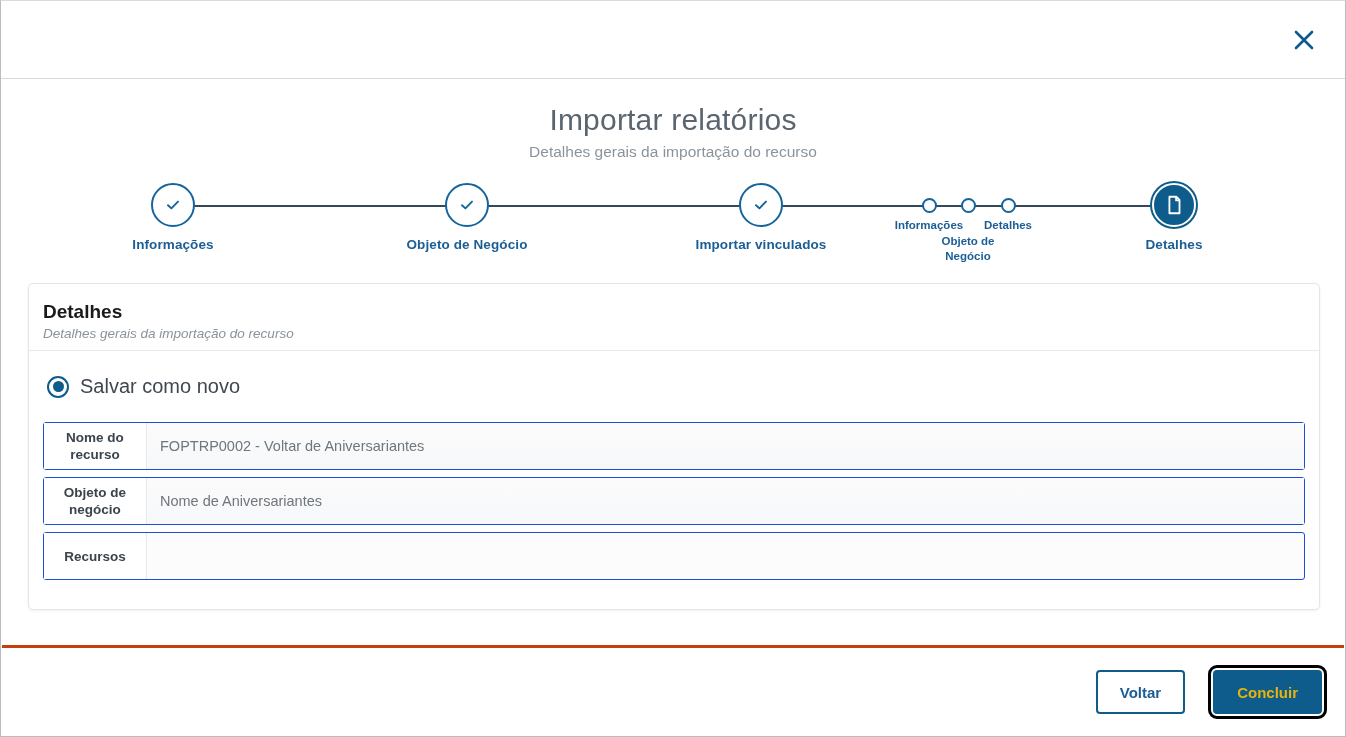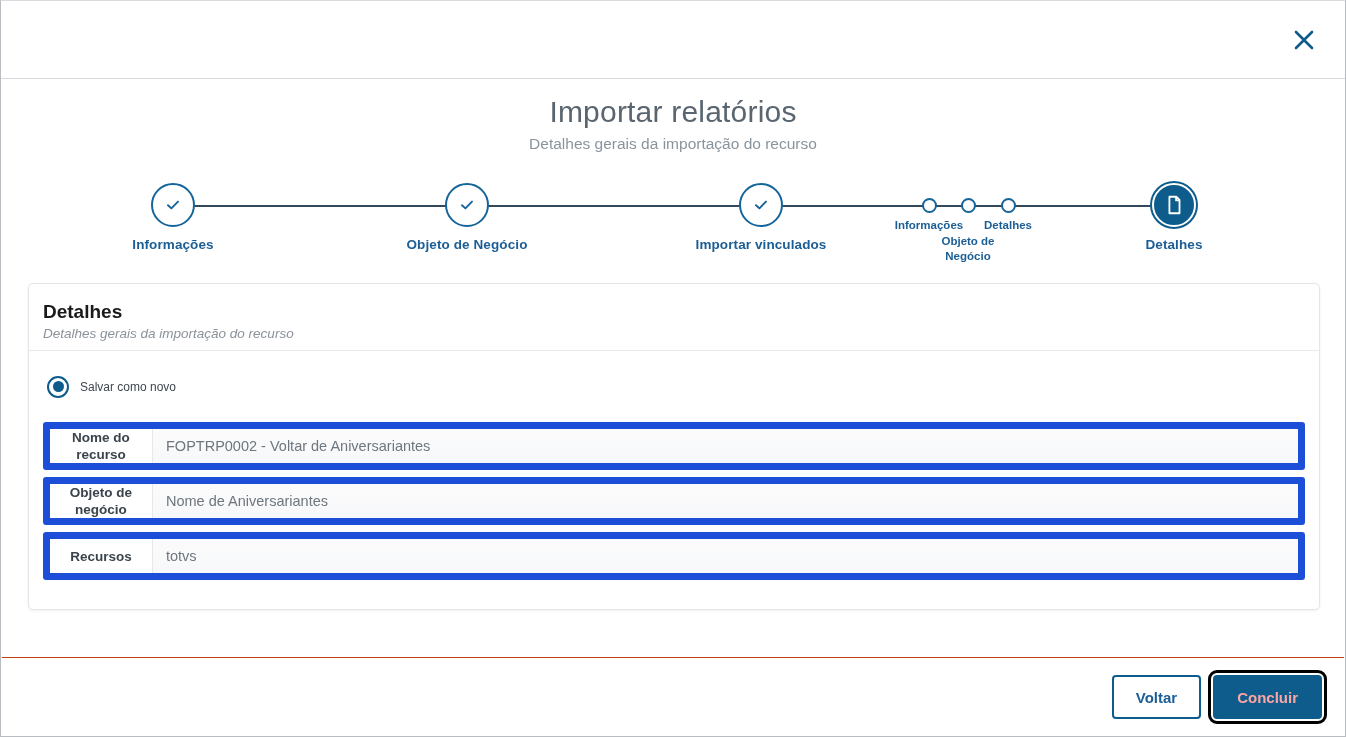--- a/index.html
+++ b/index.html
@@ -34,21 +34,21 @@
     position: absolute; right: 22px; top: 20px;
     width: 38px; height: 38px;
     display: flex; align-items: center; justify-content: center;
     cursor: pointer;
     background: transparent; border: none; padding: 0;
   }
   .close-btn svg { display: block; }
 
   
   .heading {
-    position: absolute; top: 92px; left: 0; right: 0;
+    position: absolute; top: 100px; left: 0; right: 0;
     text-align: center;
   }
   .heading h1 {
     margin: 0;
     font-size: 30px;
     font-weight: 400;
     color: #5a6570;
     letter-spacing: .2px;
     line-height: 38px;
   }
@@ -175,29 +175,29 @@
     cursor: pointer;
     flex: 0 0 auto;
   }
   .radio .inner {
     width: 11px; height: 11px;
     border-radius: 50%;
     background: #0d5c8c;
   }
   .radio-label {
     margin-left: 11px;
-    font-size: 12px;
+    font-size: 20px;
     color: #3f4750;
     cursor: pointer;
   }
 
   .field {
     display: flex;
     align-items: stretch;
-    border: 7px solid #1d4ed8;
+    border: 1px solid #1d4ed8;
     border-radius: 3px;
     margin-bottom: 7px;
     height: 48px;
     background: #fcfcfd;
   }
   .field-label {
     flex: 0 0 103px;
     background: #ffffff;
     border-right: 1px solid #e6e8ea;
     display: flex; align-items: center; justify-content: center;
@@ -215,22 +215,22 @@
     font-size: 14.5px;
     color: #6e767e;
     background: linear-gradient(180deg,#fbfbfc 0%,#f7f8f9 100%);
     cursor: text;
   }
 
   
   .footer {
     position: absolute;
     left: 1px; right: 1px; bottom: 1px;
-    height: 78px;
-    border-top: 1px solid #c2410c;
+    height: 90px;
+    border-top: 3px solid #c2410c;
     background: #fff;
     display: flex;
     align-items: center;
     justify-content: flex-end;
     padding-right: 22px;
   }
   .btn {
     font-family: "Liberation Sans", sans-serif;
     font-size: 15px;
     font-weight: 700;
@@ -240,23 +240,23 @@
     padding: 0 22px;
     line-height: 42px;
   }
   .btn-secondary {
     background: #ffffff;
     color: #1b5e96;
     border: 2px solid #0d5c8c;
   }
   .btn-primary {
     background: #0d5c8c;
-    color: #fca5a5;
+    color: #eab308;
     border: 2px solid #0d5c8c;
-    margin-left: 12px;
+    margin-left: 28px;
     outline: 3px solid #000000;
     outline-offset: 2px;
   }
 </style>
 </head>
 <body>
 
 <div class="window">
 
   <div class="titlebar">
@@ -348,21 +348,20 @@
         <div class="field-value">FOPTRP0002 - Voltar de Aniversariantes</div>
       </div>
 
       <div class="field">
         <div class="field-label">Objeto de negócio</div>
         <div class="field-value">Nome de Aniversariantes</div>
       </div>
 
       <div class="field">
         <div class="field-label">Recursos</div>
-        <div class="field-value">totvs</div>
       </div>
 
     </div>
   </div>
 
   <div class="footer">
     <button class="btn btn-secondary">Voltar</button>
     <button class="btn btn-primary">Concluir</button>
   </div>
 

